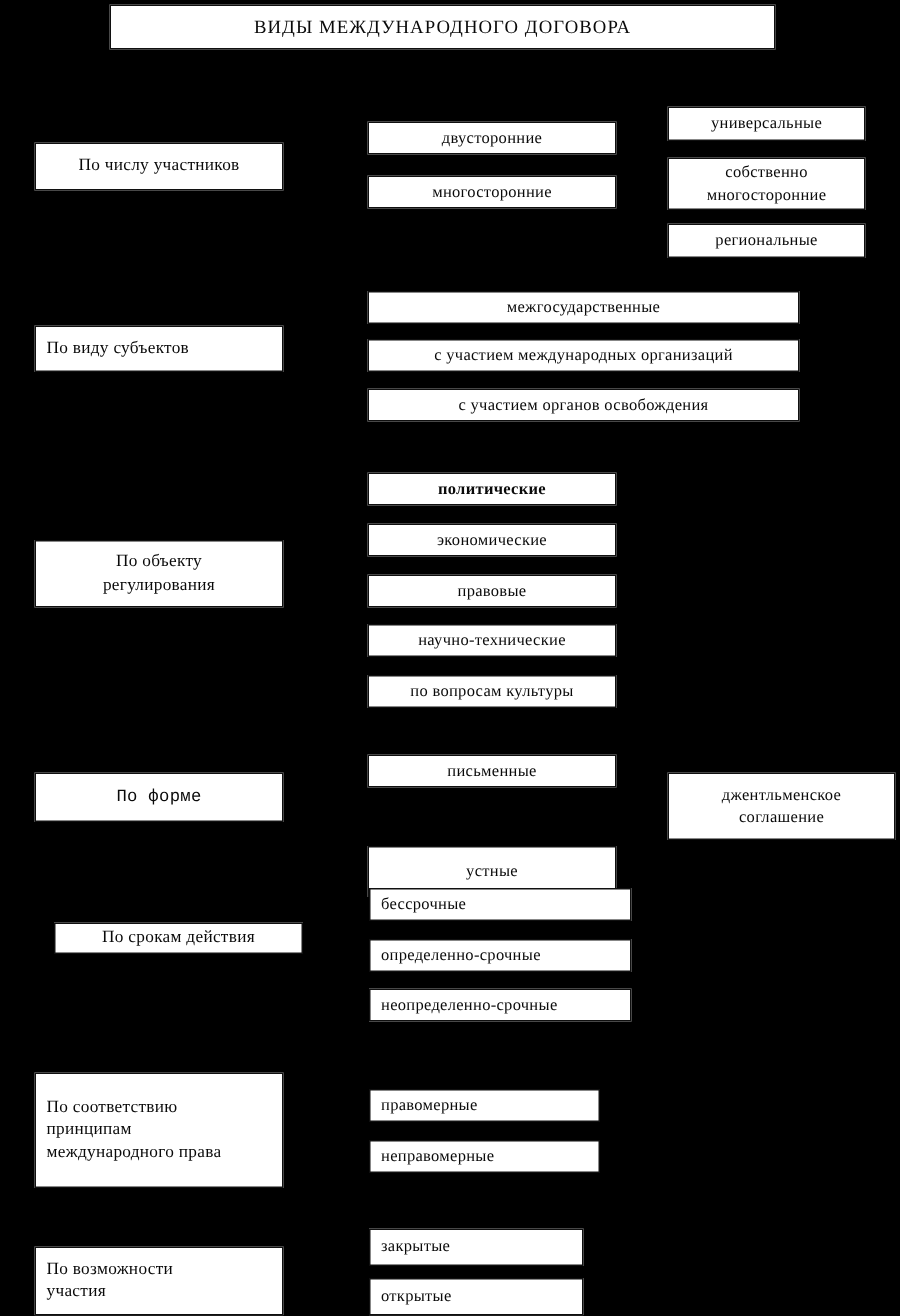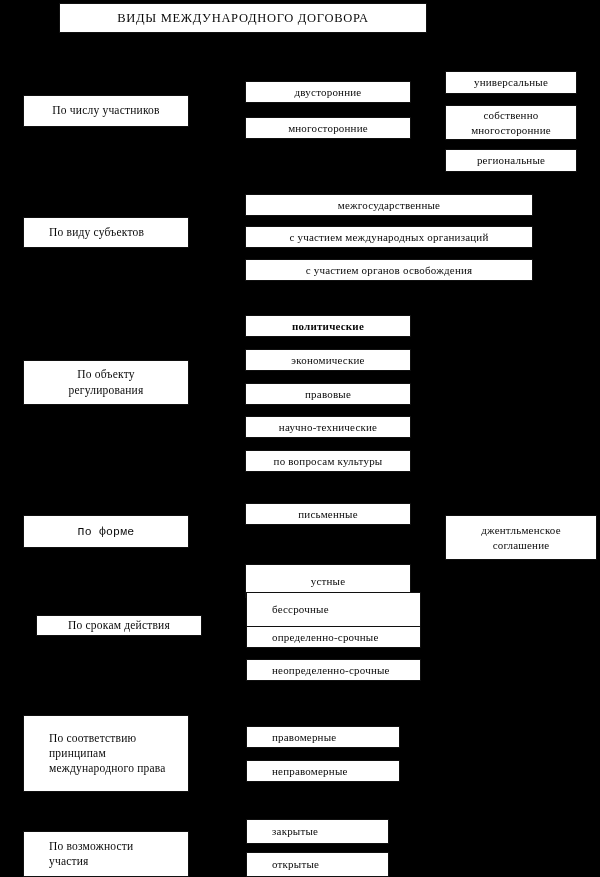--- a/index.html
+++ b/index.html
@@ -28,37 +28,37 @@
     line-height: 1.32;
     letter-spacing: 0.2px;
     overflow: hidden;
   }
   .box .txt {
     display: block;
     width: 100%;
   }
   .center { align-items: center; text-align: center; }
   .center .txt { text-align: center; }
-  .left { align-items: flex-start; text-align: left; padding-left: 25px; }
+  .left { align-items: flex-start; text-align: left; padding-left: 7px; }
   .left .txt { text-align: left; }
   .title-box {
     font-size: 12.5px;
     letter-spacing: 0.7px;
     font-variant: normal;
   }
   .cat-box   { font-size: 11.5px; }
   .item-box  { font-size: 11px; }
   .sub-box   { font-size: 11px; }
 </style>
 </head>
 <body>
 
 <div id="canvas">
 
-  <div class="box center title-box" style="left:59px; top:3px; width:368px; height:30px;">
+  <div class="box center title-box" style="left:73px; top:3px; width:444px; height:30px;">
     <span class="txt">ВИДЫ МЕЖДУНАРОДНОГО ДОГОВОРА</span>
   </div>
 
   <div class="box center cat-box" style="left:23px; top:95px; width:166px; height:32px;">
     <span class="txt">По числу участников</span>
   </div>
 
   <div class="box center item-box" style="left:245px; top:81px; width:166px; height:22px;">
     <span class="txt">двусторонние</span>
   </div>
@@ -125,21 +125,21 @@
 
   <div class="box center sub-box" style="left:445px; top:515px; width:152px; height:45px;">
     <span class="txt" style="white-space:pre-line;">джентльменское
 соглашение</span>
   </div>
 
   <div class="box center cat-box" style="left:23px; top:615px; width:166px; height:21px;margin-left:13px;">
     <span class="txt">По срокам действия</span>
   </div>
 
-  <div class="box left item-box" style="left:246px; top:592px; width:175px; height:35px;">
+  <div class="box left item-box" style="left:246px; top:592px; width:175px; height:22px;">
     <span class="txt">бессрочные</span>
   </div>
   <div class="box left item-box" style="left:246px; top:626px; width:175px; height:22px;">
     <span class="txt">определенно-срочные</span>
   </div>
   <div class="box left item-box" style="left:246px; top:659px; width:175px; height:22px;">
     <span class="txt">неопределенно-срочные</span>
   </div>
 
   <div class="box left cat-box" style="left:23px; top:715px; width:166px; height:77px;">

